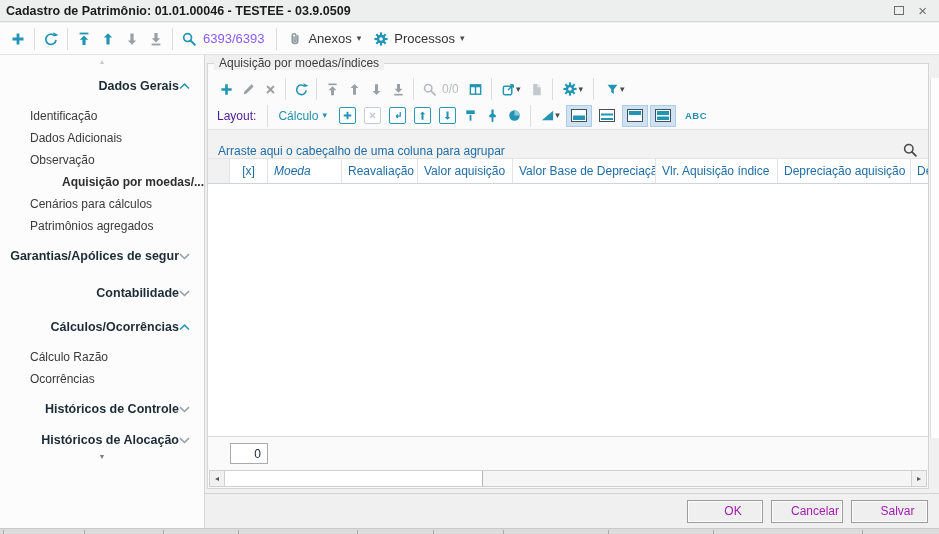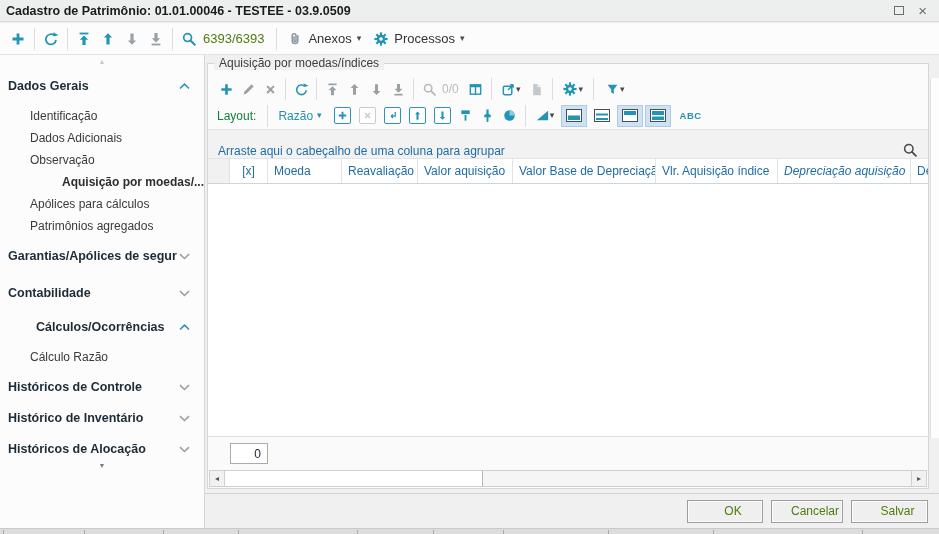--- a/index.html
+++ b/index.html
@@ -23,34 +23,34 @@
 
   
   .app-toolbar {
     position:absolute; left:0; top:23px; width:939px; height:32px;
     background:#fcfcfc; border-bottom:1px solid #e3e3e3;
     display:flex; align-items:center; padding:0 6px;
   }
   .tbtn { display:flex; align-items:center; justify-content:center; width:24px; height:24px; }
   .tbtn-text { display:flex; align-items:center; gap:5px; height:24px; padding:0 6px; font-size:13px; color:#333; }
   .vsep { width:1px; height:22px; background:#dddddd; margin:0 4px; }
-  .counter { font-size:13px; color:#4d7c0f; padding:0 8px 0 2px; }
+  .counter { font-size:13px; color:#8b5cf6; padding:0 8px 0 2px; }
   .dd { font-size:9px; color:#4a4a4a; line-height:9px; }
   svg { display:block; }
 
   
   .sidebar {
     position:absolute; left:0; top:55px; width:205px; height:473px;
     background:#fcfcfc; border-right:1px solid #d6d6d6; overflow:hidden;
   }
   .scroll-ind { text-align:center; font-size:7px; height:10px; line-height:10px; }
   .scroll-ind.up { color:#c8c8c8; margin-top:2px; }
   .scroll-ind.down { color:#7c7c7c; }
   .nav-section {
-    display:flex; align-items:center; justify-content:space-between;
+    display:flex; align-items:center; justify-content:flex-end;
     height:24px; padding:0 14px 0 8px; margin-top:7px; cursor:default;
   }
   .nav-section .lbl { font-weight:bold; font-size:12.5px; color:#1c2b36; white-space:nowrap; overflow:hidden; }
   .nav-items { margin:7px 0 5px 0; }
   .nav-item { height:22px; line-height:22px; padding-left:30px; font-size:12px; color:#3a3a3a; white-space:nowrap; }
   .nav-item.sel { font-weight:bold; color:#2e2e2e;text-align:right; }
 
   
   .main { position:absolute; left:205px; top:55px; width:734px; height:479px; background:#f0f0f0; }
   .groupbox {
@@ -58,21 +58,21 @@
     border:1px solid #d5d5d5; background:#fbfbfb; display:flex; flex-direction:column;
   }
   .gb-label {
     position:absolute; top:-8px; left:6px; background:#f0f0f0;
     padding:0 5px; font-size:12px; color:#3d3d3d; line-height:14px;
   }
   .gb-toolbar1 { margin-top:12px; height:26px; display:flex; align-items:center; padding:0 7px; }
   .gb-toolbar2 { height:27px; display:flex; align-items:center; padding:0 7px; }
   .gbtn { display:flex; align-items:center; justify-content:center; width:22px; height:22px; }
   .gcounter { font-size:12px; color:#b6babd; padding:0 6px 0 2px; }
-  .layout-lbl { color:#15803d; font-size:12px; padding:0 7px 0 2px; }
+  .layout-lbl { color:#4c1d95; font-size:12px; padding:0 7px 0 2px; }
   .layout-val { color:#2490ae; font-size:12px; display:flex; align-items:center; gap:4px; padding:0 8px 0 6px; }
   .sq {
     width:17px; height:17px; border:1px solid #2b96b5; border-radius:2px;
     display:flex; align-items:center; justify-content:center; margin:0 4px; background:#fff;
   }
   .sq.dis { border-color:#c6ccd0; }
   .vt { width:26px; height:22px; display:flex; align-items:center; justify-content:center; border:1px solid transparent; margin:0 1px; }
   .vt.sel { background:#cfe2f4; border-color:#aecbe6; }
   .abc { font-weight:bold; font-size:9.5px; color:#2490ae; letter-spacing:0.5px; margin-left:8px; }
 
@@ -110,21 +110,21 @@
     background:#fdfdfd; border-left:1px solid #e0e0e0;
   }
 
   .dialog-footer {
     position:absolute; left:0; top:438px; width:734px; height:35px;
     border-top:1px solid #d2d2d2; background:#f0f0f0;
     display:flex; align-items:center; justify-content:flex-end; gap:8px; padding-right:11px;
   }
   .btn {
     height:23px; background:#efefef; border:1px solid #9d9d9d;
-    box-shadow:inset 0 0 0 1px #fbfbfb; font-size:12px; color:#4d7c0f;
+    box-shadow:inset 0 0 0 1px #fbfbfb; font-size:12px; color:#a21caf;
     font-family:"Liberation Sans","DejaVu Sans",sans-serif;
     padding-left:16px;
   }
   .btn.ok { width:76px; } .btn.cancel { width:72px; } .btn.save { width:77px; }
 
   .bottom-strip {
     position:absolute; left:0; bottom:0; width:939px; height:6px;
     background:#dcdcdc; border-top:1px solid #c9c9c9;
   }
   .bs-div { position:absolute; top:1px; width:1px; height:4px; background:#ababab; }
@@ -237,21 +237,21 @@
           <svg width="11" height="7" viewBox="0 0 11 7">
             <polyline points="1,5.5 5.5,1.2 10,5.5" fill="none" stroke="#2b96b5" stroke-width="1.6"></polyline>
           </svg>
         </span>
     </div>
     <div class="nav-items">
       <div class="nav-item">Identificação</div>
       <div class="nav-item">Dados Adicionais</div>
       <div class="nav-item">Observação</div>
       <div class="nav-item sel">Aquisição por moedas/...</div>
-      <div class="nav-item">Apólices para cálculos</div>
+      <div class="nav-item">Cenários para cálculos</div>
       <div class="nav-item">Patrimônios agregados</div>
     </div>
 
     <div class="nav-section">
       <span class="lbl">Garantias/Apólices de segur</span>
       <span>
           <svg width="11" height="7" viewBox="0 0 11 7">
             <polyline points="1,1.2 5.5,5.5 10,1.2" fill="none" stroke="#98a0a6" stroke-width="1.6"></polyline>
           </svg>
         </span>
@@ -269,39 +269,32 @@
     <div class="nav-section" style="margin-top:10px;padding-left:36px;">
       <span class="lbl">Cálculos/Ocorrências</span>
       <span>
           <svg width="11" height="7" viewBox="0 0 11 7">
             <polyline points="1,5.5 5.5,1.2 10,5.5" fill="none" stroke="#2b96b5" stroke-width="1.6"></polyline>
           </svg>
         </span>
     </div>
     <div class="nav-items">
       <div class="nav-item">Cálculo Razão</div>
+      <div class="nav-item">Ocorrências</div>
     </div>
 
     <div class="nav-section">
       <span class="lbl">Históricos de Controle</span>
       <span>
           <svg width="11" height="7" viewBox="0 0 11 7">
             <polyline points="1,1.2 5.5,5.5 10,1.2" fill="none" stroke="#98a0a6" stroke-width="1.6"></polyline>
           </svg>
         </span>
     </div>
 
-    <div class="nav-section">
-      <span class="lbl">Histórico de Inventário</span>
-      <span>
-          <svg width="11" height="7" viewBox="0 0 11 7">
-            <polyline points="1,1.2 5.5,5.5 10,1.2" fill="none" stroke="#98a0a6" stroke-width="1.6"></polyline>
-          </svg>
-        </span>
-    </div>
 
     <div class="nav-section">
       <span class="lbl">Históricos de Alocação</span>
       <span>
           <svg width="11" height="7" viewBox="0 0 11 7">
             <polyline points="1,1.2 5.5,5.5 10,1.2" fill="none" stroke="#98a0a6" stroke-width="1.6"></polyline>
           </svg>
         </span>
     </div>
     <div class="scroll-ind down">▼</div>
@@ -435,21 +428,21 @@
               </svg>
             </span>
             <span class="dd">▾</span>
           </span>
       </div>
 
       <div class="gb-toolbar2">
         <span class="layout-lbl">Layout:</span>
         <span class="vsep"></span>
         <span class="layout-val">
-            <span>Razão</span>
+            <span>Cálculo</span>
             <span class="dd" style="color:#2490ae">▾</span>
           </span>
         <span class="sq">
             <span>
               <svg width="11" height="11" viewBox="0 0 16 16">
                 <path d="M6.6 2.5h2.8v4.1h4.1v2.8H9.4v4.1H6.6V9.4H2.5V6.6h4.1z" fill="#2395b4"></path>
               </svg>
             </span>
           </span>
         <span class="sq dis">
@@ -556,26 +549,26 @@
             <svg width="16" height="16" viewBox="0 0 16 16">
               <circle cx="6.8" cy="6.8" r="4.2" fill="none" stroke="#4a4a4a" stroke-width="1.5"></circle>
               <path d="M9.9 9.9l4 4" stroke="#4a4a4a" stroke-width="1.8" stroke-linecap="round"></path>
             </svg>
           </span>
       </div>
 
       <div class="hdr-row">
         <span class="hcell ind" style="width:22px;"></span>
         <span class="hcell cx" style="width:38px;">[x]</span>
-        <span class="hcell" style="width:74px;">Moeda</span>
+        <span class="hcell" style="width:74px;font-style:italic;">Moeda</span>
         <span class="hcell" style="width:76px;text-align:right;">Reavaliação</span>
         <span class="hcell" style="width:95px;">Valor aquisição</span>
         <span class="hcell" style="width:143px;">Valor Base de Depreciação</span>
         <span class="hcell" style="width:122px;">Vlr. Aquisição índice</span>
-        <span class="hcell" style="width:133px;font-style:italic;">Depreciação aquisição</span>
+        <span class="hcell" style="width:133px;">Depreciação aquisição</span>
         <span class="hcell last">De</span>
       </div>
 
       <div class="grid-body"></div>
 
       <div class="grid-footer">
         <span class="count-box">0</span>
       </div>
 
       <div class="hscroll">

